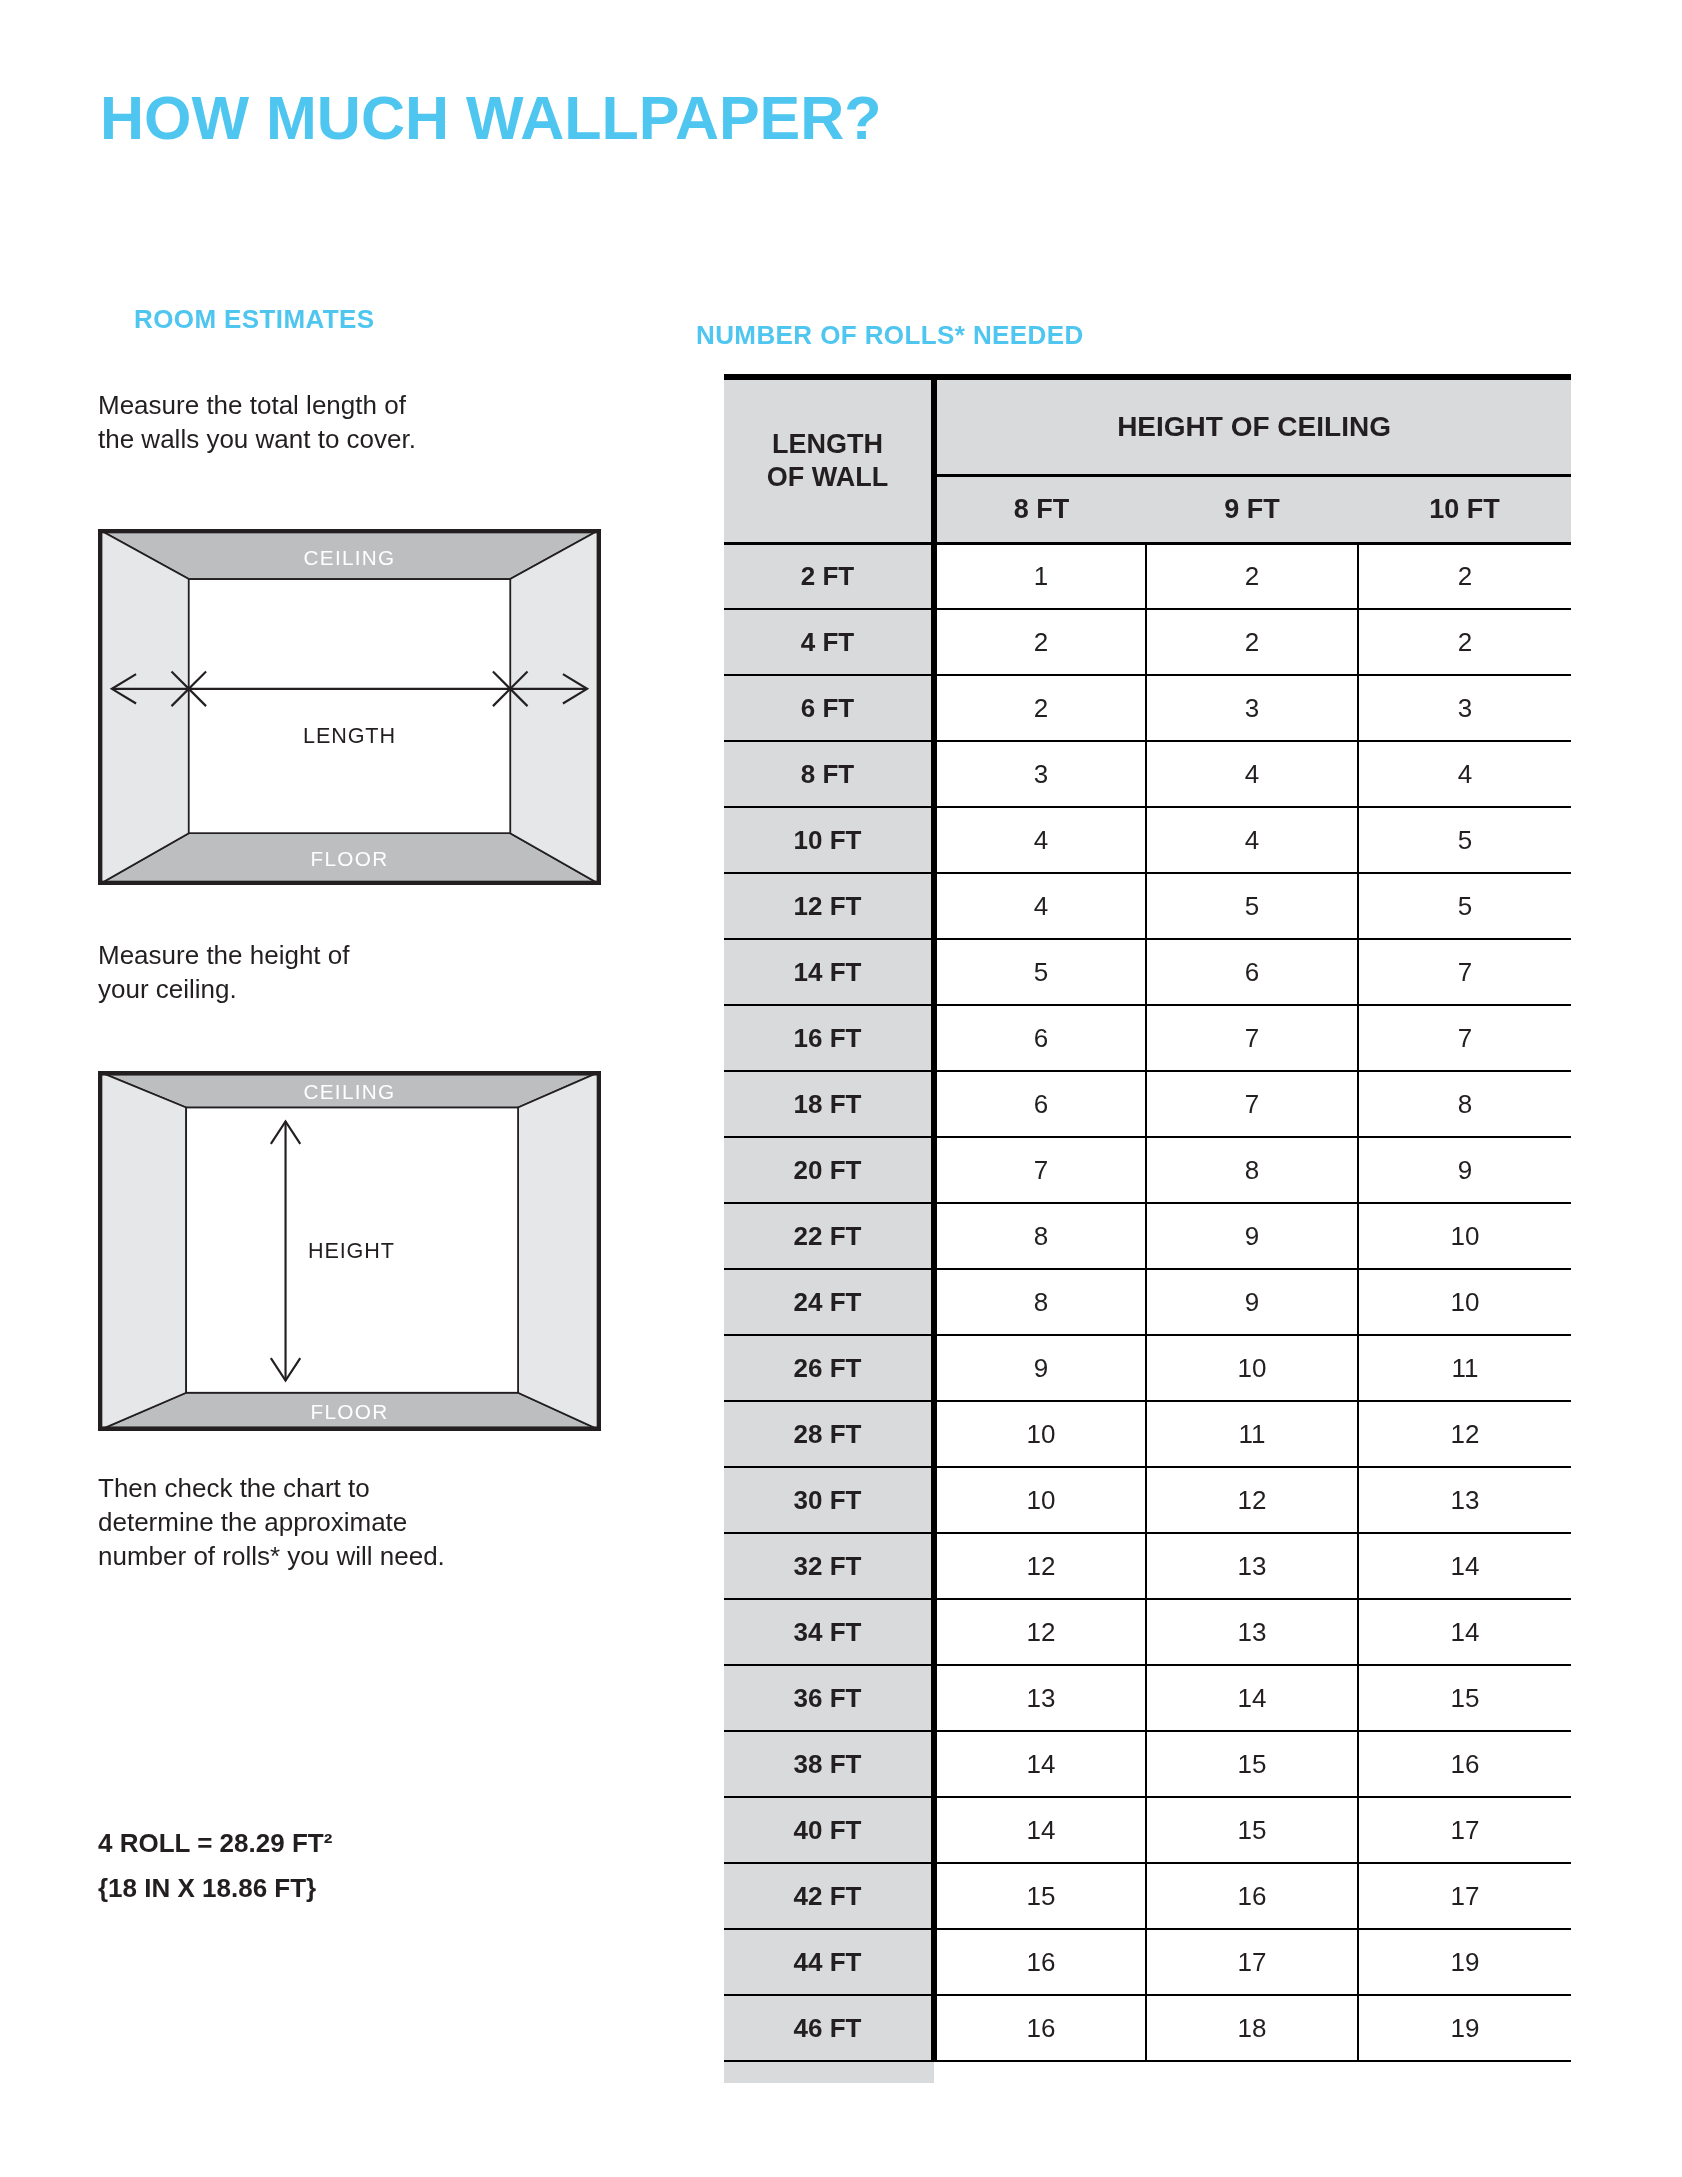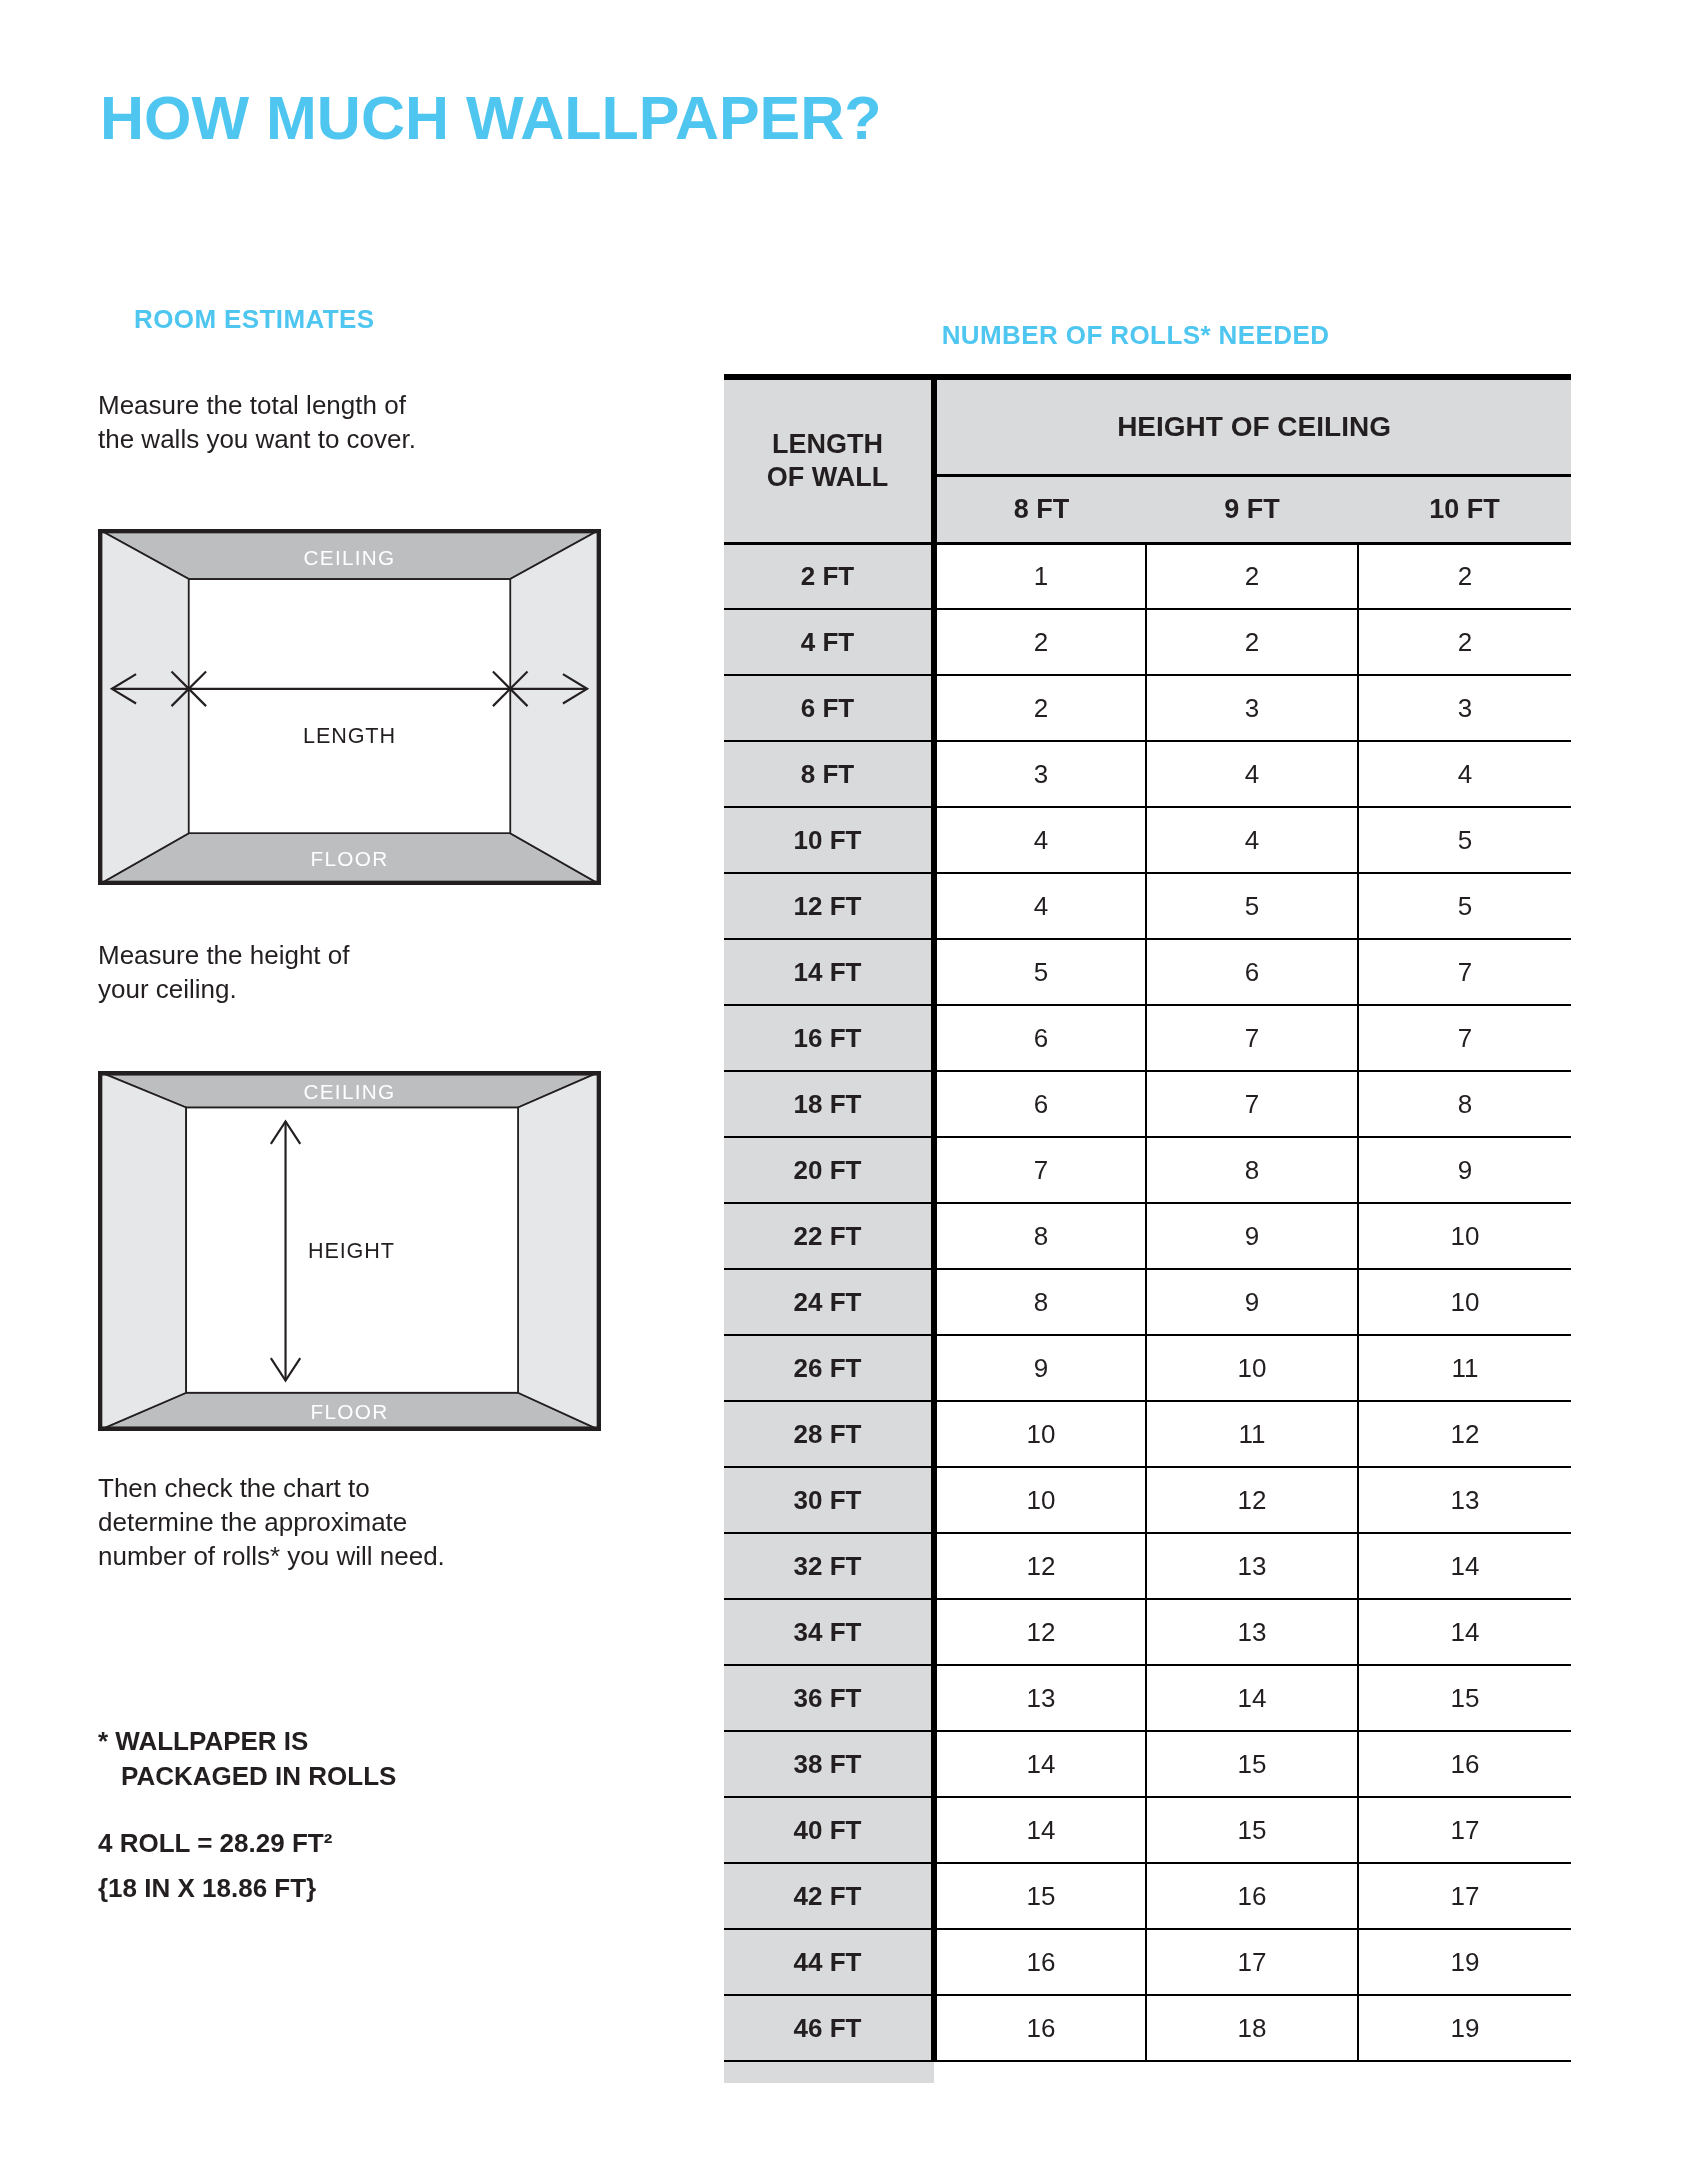--- a/index.html
+++ b/index.html
@@ -24,21 +24,21 @@
     color: #4EC6F0;
   }
   .section-heading {
     position: absolute;
     font-size: 26px;
     font-weight: bold;
     color: #4EC6F0;
     letter-spacing: 0.4px;
   }
   .room-estimates-heading { left: 98px; top: 304px; margin-left: 36px; }
-  .rolls-heading { left: 712px; top: 320px; width: 847px; text-align: center; }
+  .rolls-heading { left: 696px; top: 320px; width: 847px; }
   .body-text {
     position: absolute;
     left: 98px;
     font-size: 26px;
     line-height: 1.3;
     white-space: pre-line;
   }
   .step1 { top: 389px; }
   .step2 { top: 939px; }
   .step3 { top: 1472px; }
@@ -153,24 +153,20 @@
         <polyline points="200,332 217,358 234,332"></polyline>
       </g>
       <text class="d-dim-label" x="243" y="216" text-anchor="start" fill="#231F20">HEIGHT</text>
     </svg>
   </div>
 
   <div class="body-text step3">Then check the chart to
 determine the approximate
 number of rolls* you will need.</div>
 
-  <div class="note">
-    <div>* WALLPAPER IS</div>
-    <div class="indent">PACKAGED IN ROLLS</div>
-  </div>
 
   <div class="roll-info roll-info-1">4 ROLL = 28.29 FT²</div>
   <div class="roll-info roll-info-2">{18 IN X 18.86 FT}</div>
 
   <div class="table-wrap">
     <table class="rolls">
       <colgroup>
         <col style="width:210px">
           <col style="width:212px">
           <col style="width:212px">

